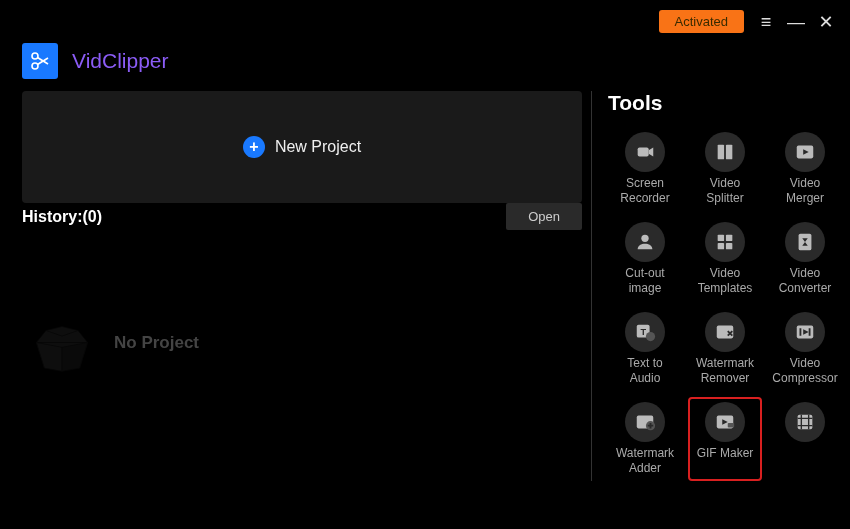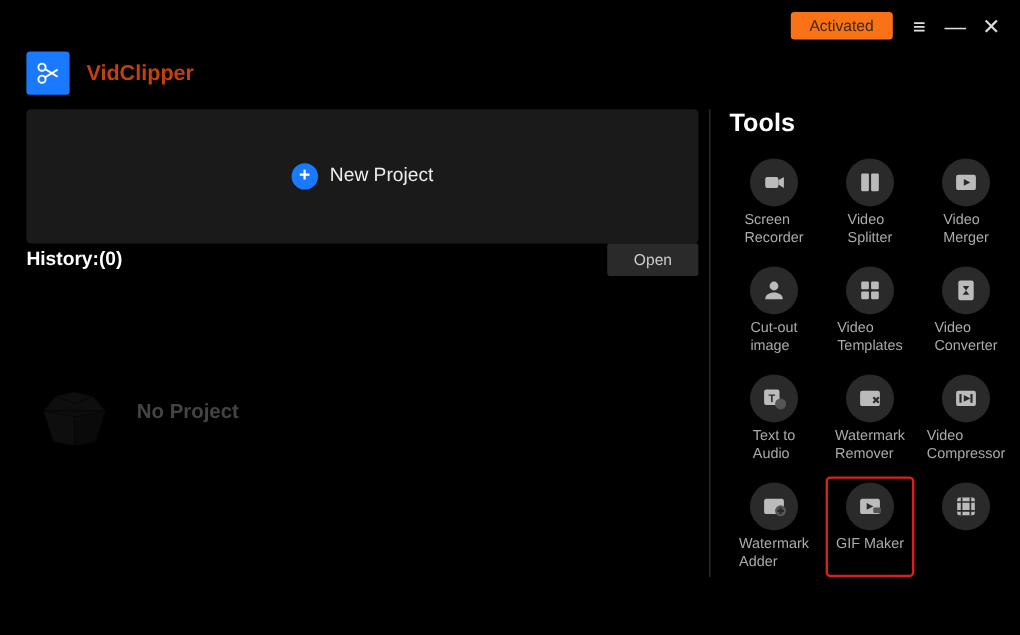--- a/index.html
+++ b/index.html
@@ -38,21 +38,21 @@
     gap: 14px;
     padding: 10px 22px 12px;
   }
   .logo {
     width: 36px; height: 36px;
     background: #1979ff;
     border-radius: 3px;
     display: flex; align-items: center; justify-content: center;
   }
   .logo svg { width: 24px; height: 24px; }
-  .app-title { font-size: 18px; font-weight: 700; color: #c2410c; }
+  .app-title { font-size: 21px; font-weight: 400; color: #8b5cf6; }
 
   .body-row { display: flex; padding: 0 0 0 22px; }
 
   .left-col { width: 575px; }
   .new-project-panel {
     background: #1a1a1a;
     border-radius: 4px;
     width: 560px;
     height: 112px;
     display: flex;
@@ -130,21 +130,21 @@
     width: 40px; height: 40px;
     background: #2a2a2a;
     border-radius: 50%;
     display: flex; align-items: center; justify-content: center;
     margin-bottom: 4px;
   }
   .tool-icon-circle svg { width: 22px; height: 22px; fill: #bbb; }
   .tool-label {
     font-size: 12px;
     color: #aaa;
-    text-align: left;
+    text-align: center;
     line-height: 1.25;
     white-space: pre-line;
     min-height: 30px;
   }
 </style>
 </head>
 <body>
 
 <div class="titlebar">
   <button class="activated-btn">Activated</button>

